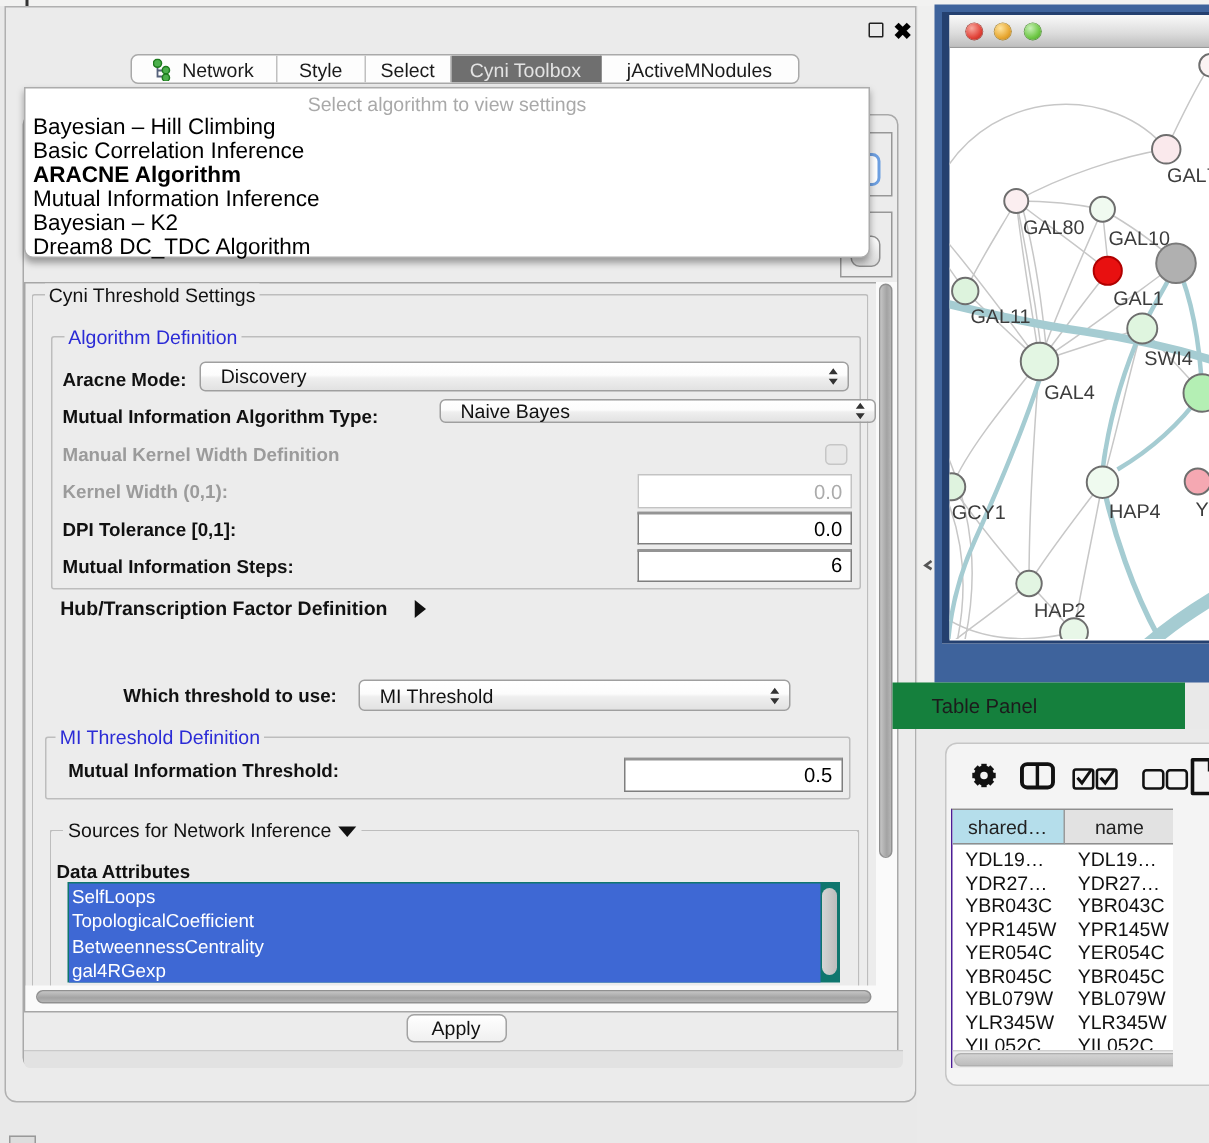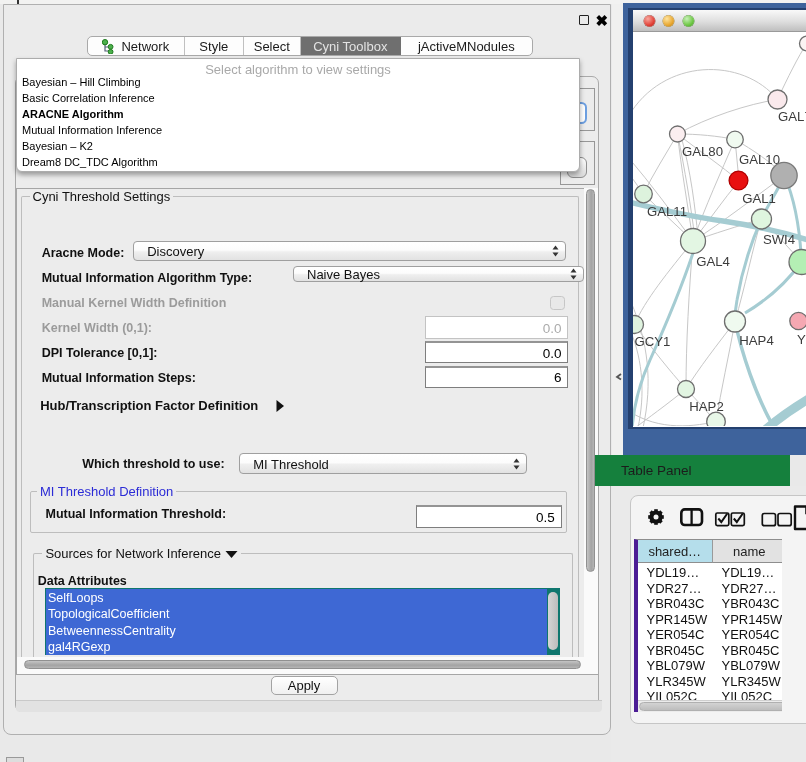--- a/index.html
+++ b/index.html
@@ -85,40 +85,40 @@
 
 
 #apply { left:266.5px; top:670.5px; width:67px; height:19px;
   background:linear-gradient(#ffffff,#f0f0f0); border:1px solid #a3a3a3;
   border-radius:5px; text-align:center; line-height:17px; font-size:13px; color:#111; }
 
 
 #dd { left:12px; top:53px; width:564px; height:114px; background:#fff;
   border:1px solid #acacac; border-radius:0 0 6px 6px; box-shadow:0 3px 5px rgba(0,0,0,0.35); z-index:50; }
 #dd .hd { position:absolute; left:0; width:100%; top:3px; text-align:center; color:#a9a9a9; font-size:13px; }
-#dd .li { position:absolute; left:5px; font-size:11px; color:#000; white-space:nowrap; }
+#dd .li { position:absolute; left:5px; font-size:15px; color:#000; white-space:nowrap; }
 
 
 #desk { left:623px; top:3px; width:183px; height:452px; background:#3e639c; overflow:hidden; }
 #iframe { position:absolute; left:5px; top:5px; width:190px; height:421px;
   background:#fff; border:2px solid #24406f; border-left-width:5px; }
 #ititle { position:absolute; left:0; top:0; width:100%; height:22px;
   background:linear-gradient(#f9f9f9,#dedede 55%,#bfbfbf);
   border-bottom:1px solid #9a9a9a; }
 .tl { position:absolute; top:50%; transform:translateY(-50%); width:11px; height:11px;
   border-radius:50%; }
 
 
 #tph { left:595px; top:455px; width:195px; height:31px; background:#15803d; }
 #tph span { position:absolute; left:26px; top:8px; font-size:13.5px; color:#1c1c1c; }
 #tpb { left:611px; top:486px; width:195px; height:276px; background:#eaeaea; overflow:hidden; }
 #tpcard { position:absolute; left:19px; top:9px; width:200px; height:229px;
   background:#f4f4f4; border:1px solid #c6c6c6; border-radius:8px; }
 #tbl { position:absolute; left:634px; top:539px; width:148px; height:173px;
-  background:#fff; border-left:4px solid #4c1d95; border-top:1px solid #8e8e8e; overflow:hidden; }
+  background:#fff; border-left:1px solid #4c1d95; border-top:1px solid #8e8e8e; overflow:hidden; }
 .hc { position:absolute; top:0; height:23px; border-right:1px solid #9a9a9a;
   border-bottom:1px solid #8e8e8e; text-align:center; font-size:13px; color:#222; line-height:23px; }
 .row { position:absolute; font-size:13px; color:#111; white-space:nowrap; }
 </style>
 </head>
 <body>
 
 <div class="abs" style="left:0;top:0;width:806px;height:4px;background:#f2f2f1;"></div>
 <div class="abs" style="left:17px;top:0;width:2px;height:4px;background:#333;"></div>
 
@@ -148,20 +148,23 @@
     <div class="on" style="width:100px;">Cyni Toolbox</div>
     <div style="width:131px;">jActiveMNodules</div>
   </div>
 
   <div id="sp" class="abs"></div>
 
   <div class="grp nb" style="left:16.5px;top:191px;width:558.5px;height:472px;">
     <span>Cyni Threshold Settings</span>
   </div>
 
+  <div class="grp blue" style="left:29.5px;top:218.5px;width:540px;height:169px;">
+    <span>Algorithm Definition</span>
+  </div>
   <div class="lbl" style="left:37.7px;top:241px;">Aracne Mode:</div>
   <div class="combo" style="left:129.2px;top:236.3px;width:432.8px;height:20px;">
     <span class="cv">Discovery</span>
     <svg width="9" height="12" viewBox="0 0 9 12">
         <path d="M4.5 0.5 L7.5 4.5 L1.5 4.5 Z M4.5 11.5 L7.5 7.5 L1.5 7.5 Z" fill="#333"></path>
       </svg>
   </div>
   <div class="lbl" style="left:37.7px;top:266px;">Mutual Information Algorithm Type:</div>
   <div class="combo" style="left:289px;top:261px;width:290.6px;height:16px;">
     <span class="cv">Naive Bayes</span>

